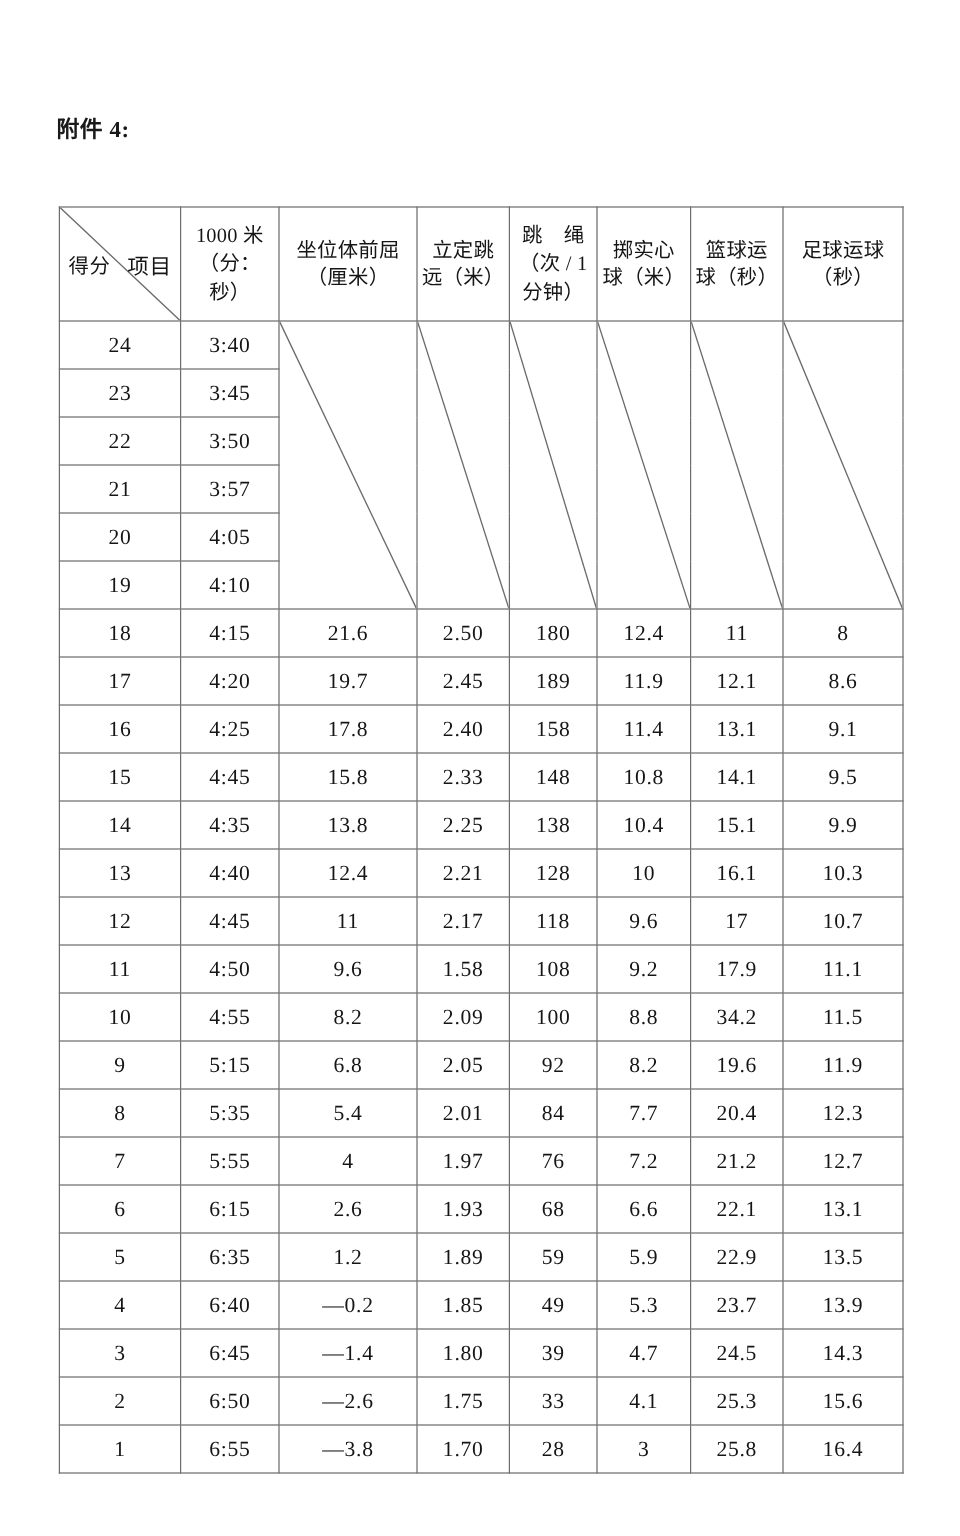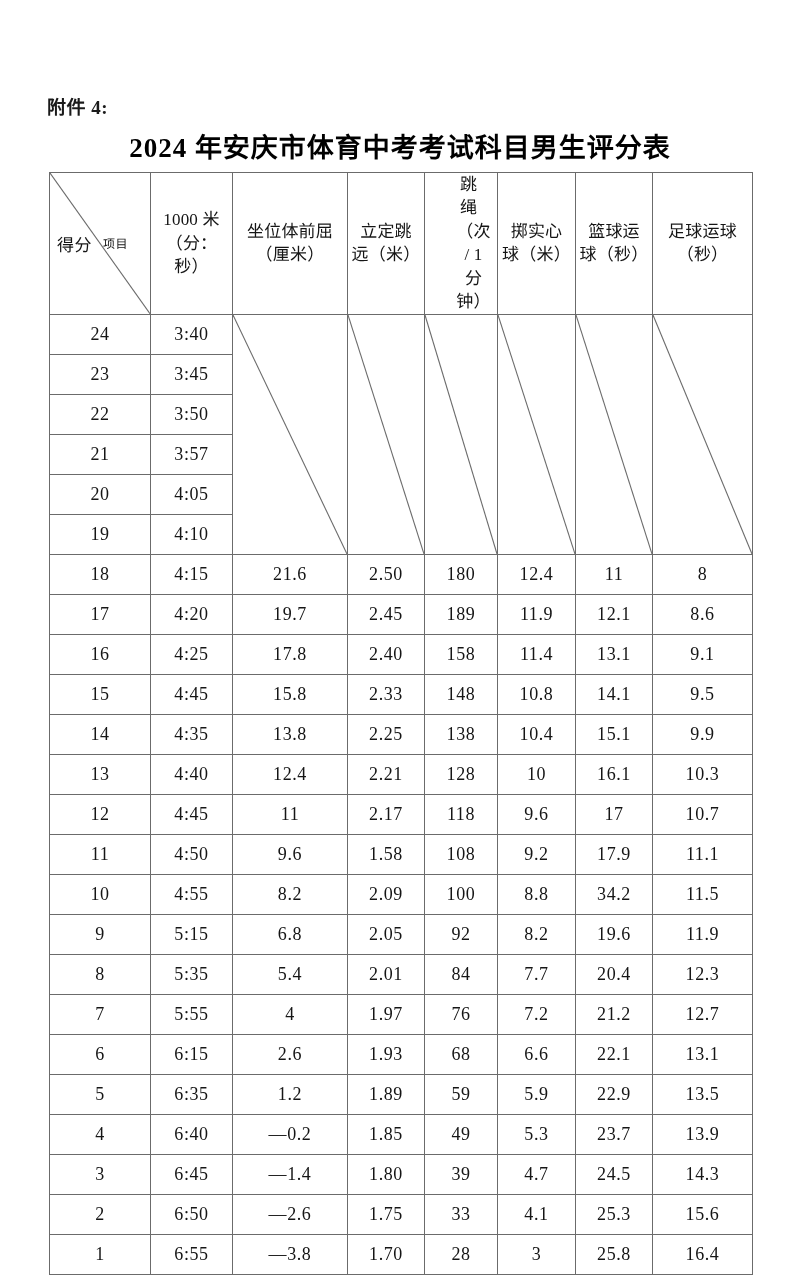--- a/index.html
+++ b/index.html
@@ -89,21 +89,20 @@
 
   .hdr-text {
     font-size: 17px;
     line-height: 1.38;
     padding: 0 3px;
     letter-spacing: 0.2px;
   }
   .hdr-text.spread {
     
     letter-spacing: 0.2px;
-    margin-left: 25px;
   }
   .hdr-line-spread {
     display: block;
     text-align: justify;
     text-align-last: justify;
     padding: 0 7px;
   }
 
   
   td.corner-cell {
@@ -120,24 +119,24 @@
   .corner-score {
     position: absolute;
     left: 7px;
     top: 50%;
     transform: translateY(-50%);
     font-size: 17px;
     letter-spacing: 0.5px;
   }
   .corner-item {
     position: absolute;
-    right: 22px;
+    right: 7px;
     top: 50%;
     transform: translateY(-50%);
-    font-size: 12px;
+    font-size: 18px;
     letter-spacing: 0.5px;
   }
 
   
   tr.data-row td { height: 39px; font-size: 18px; letter-spacing: 0.6px; }
 
   
   td.blank-cell {
     position: relative;
     padding: 0;
@@ -150,21 +149,20 @@
     display: block;
   }
 </style>
 </head>
 <body>
 
 <div class="page">
 
   <div class="attachment-label">附件 4:</div>
 
-  <div class="doc-title">2024 年安庆市体育中考考试科目男生评分表</div>
 
   <div class="table-wrap">
     <table class="score-table">
       <colgroup>
         <col class="c-score">
           <col class="c-run">
           <col class="c-sit">
           <col class="c-jump">
         <col class="c-rope">
           <col class="c-ball">

